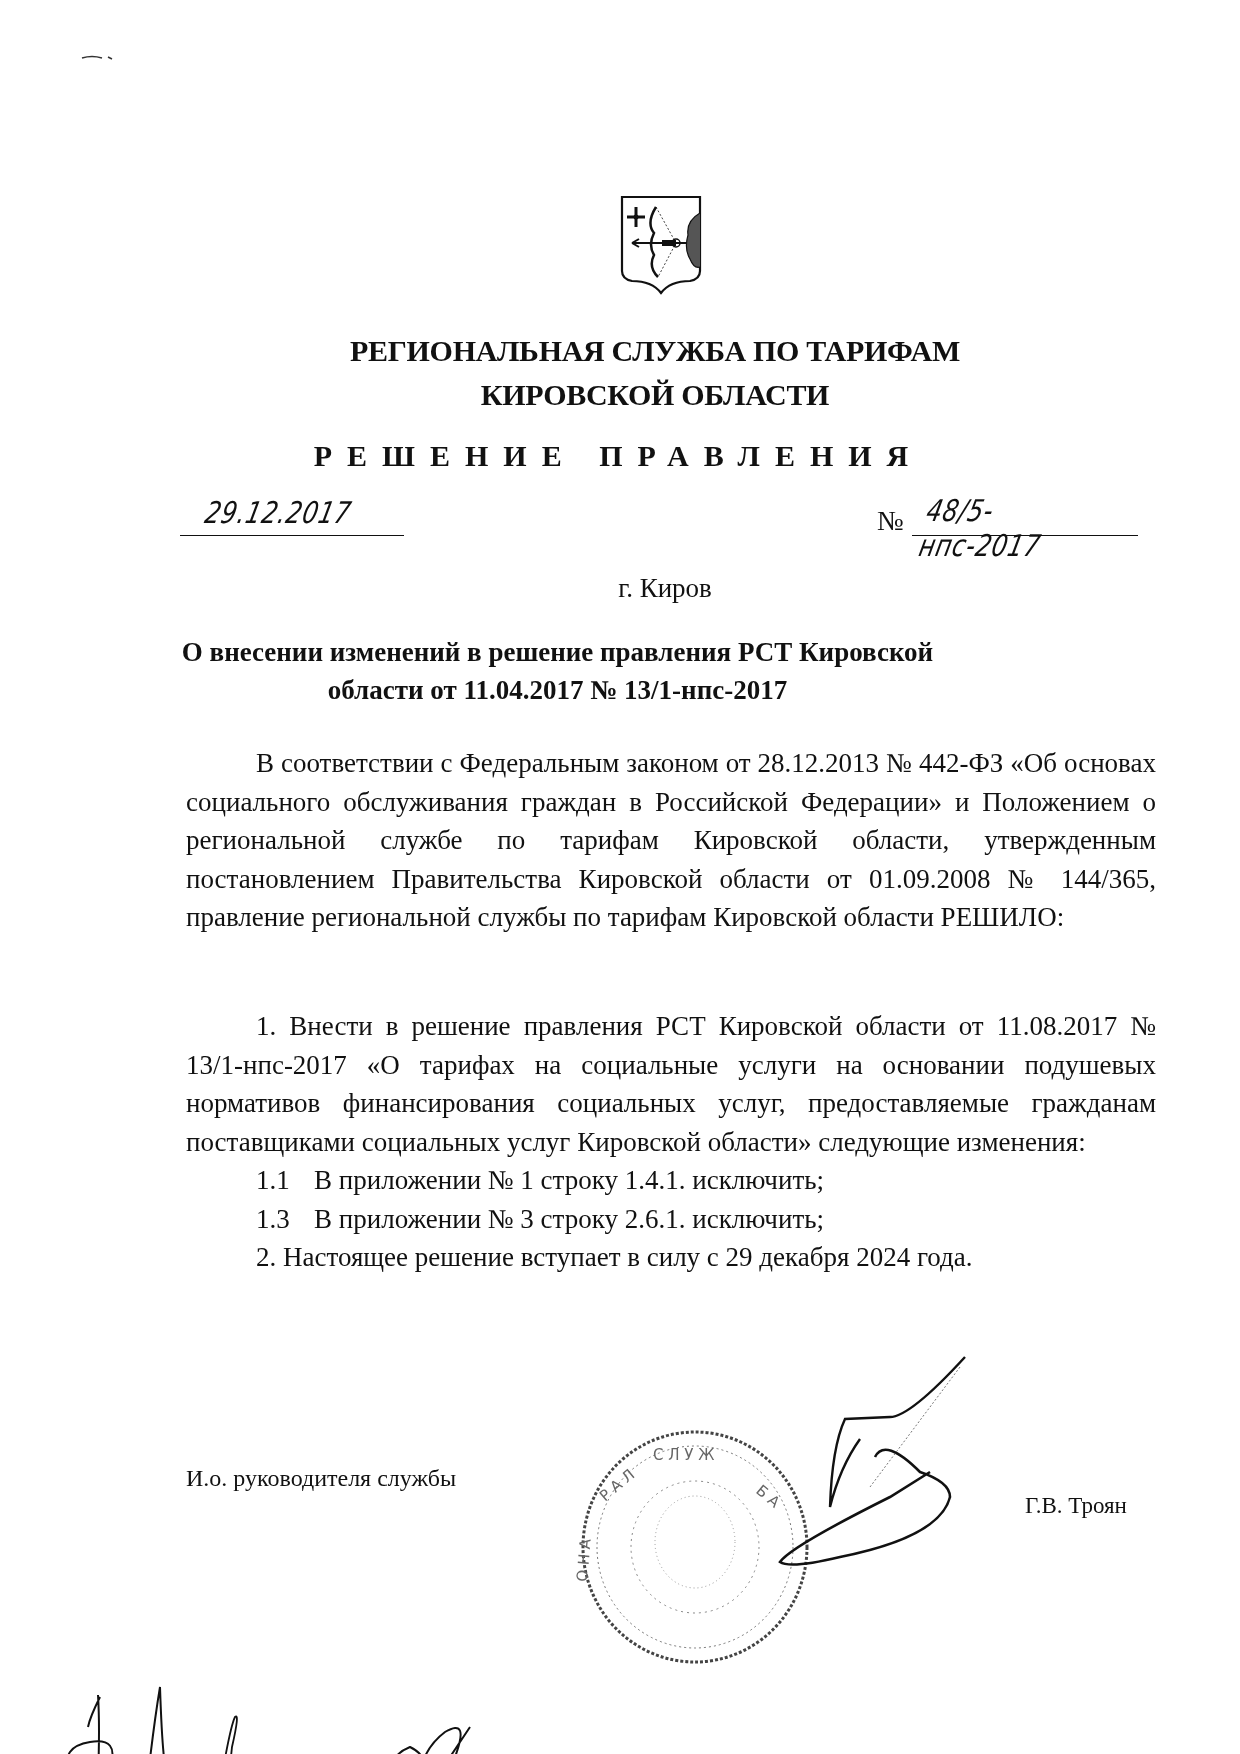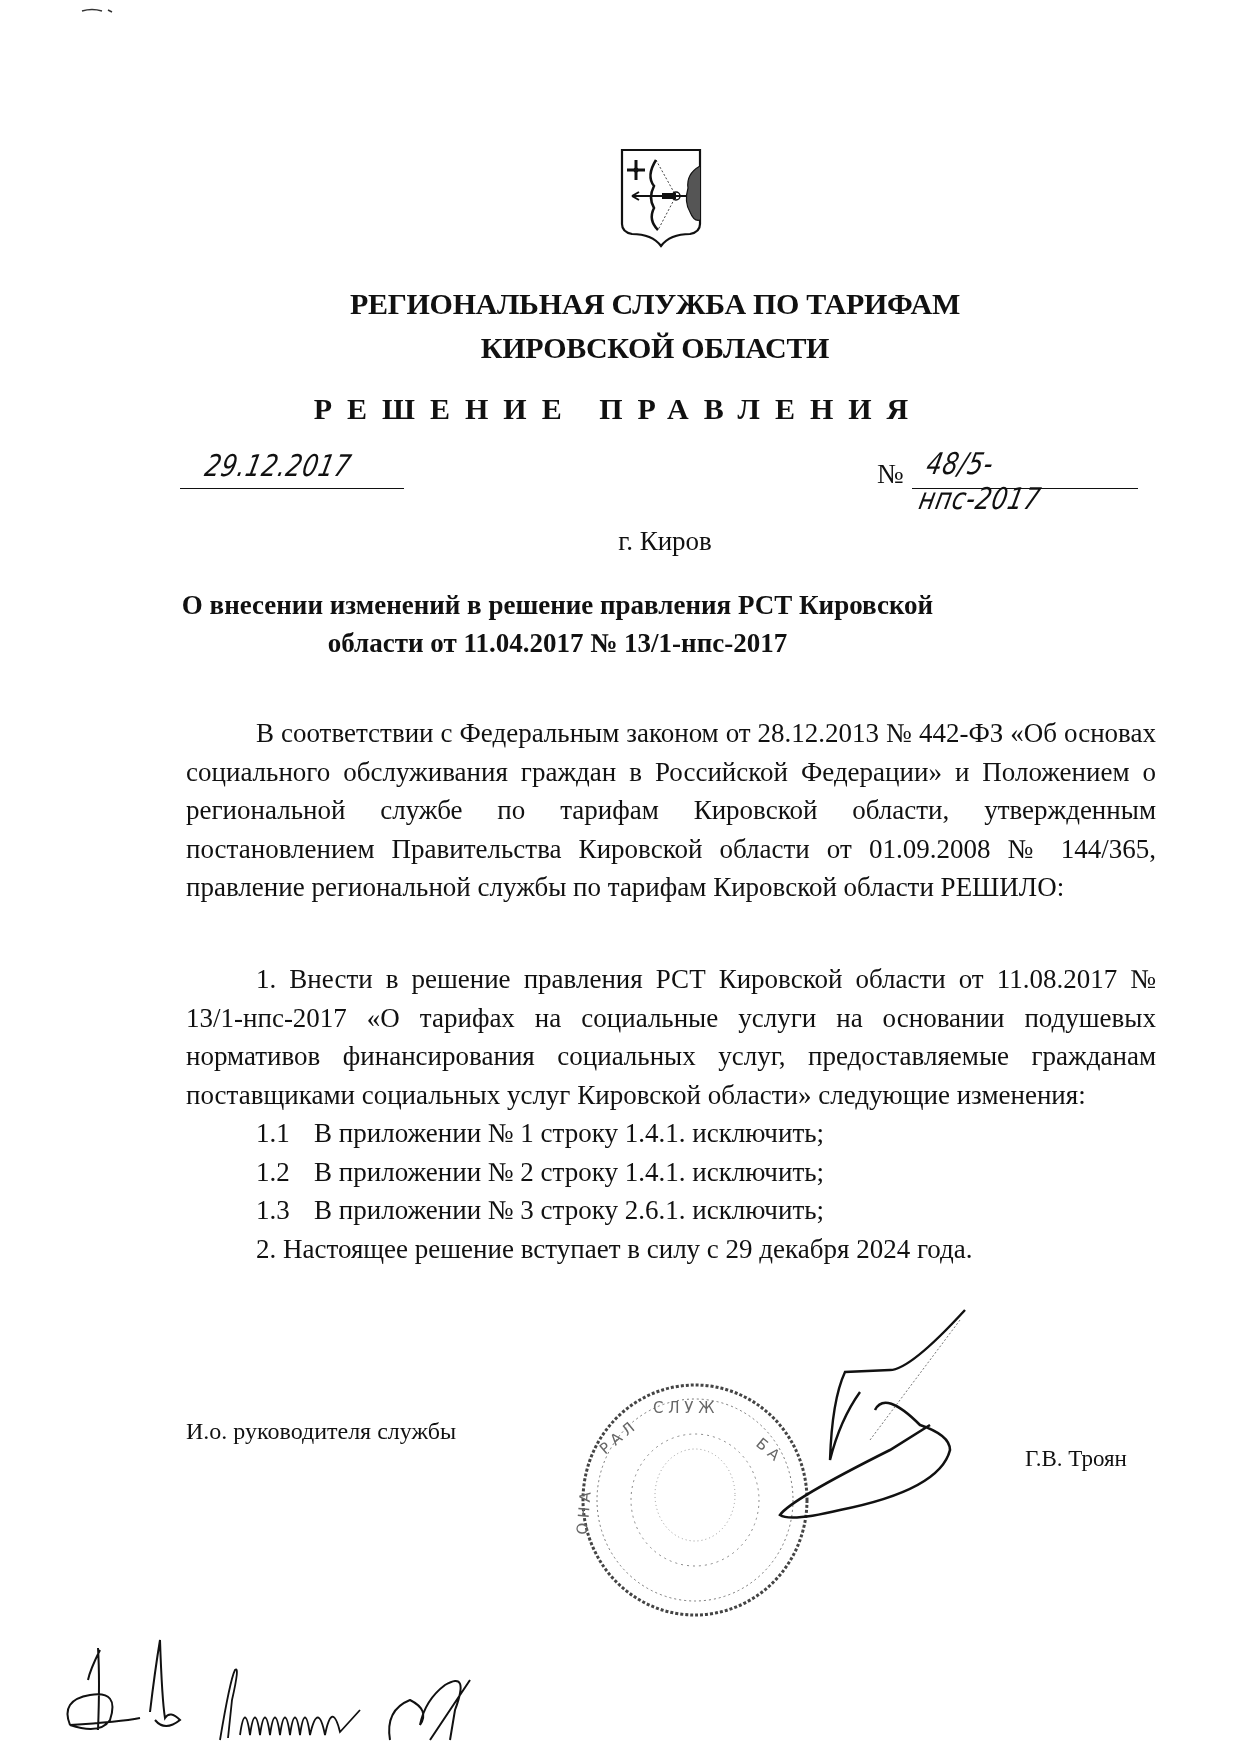--- a/index.html
+++ b/index.html
@@ -1,20 +1,20 @@
 <!DOCTYPE html>
 <html><head>
 <meta charset="utf-8">
 <style>
   html, body { margin: 0; padding: 0; background: #ffffff; }
   body {
     width: 1240px; height: 1754px; position: relative; overflow: hidden;
     font-family: "Liberation Serif", "DejaVu Serif", serif; color: #111111;
   }
-  .abs { position: absolute; }
+  .abs { position: absolute; margin-top: 47px; }
   .crest { left: 618px; top: 146px; width: 86px; height: 102px; }
   .org-title {
     left: 0; width: 1240px; top: 282px; text-align: center;
     font-weight: bold; font-size: 30px; line-height: 44px; letter-spacing: -0.3px;
   }
   .org-title div { padding-left: 70px; }
   .doc-kind {
     left: 0; width: 1139px; top: 392px; text-align: center; padding-left: 98px; box-sizing: border-box;
     font-weight: bold; font-size: 30px; letter-spacing: 15px;
   }
@@ -29,21 +29,21 @@
   .num-field { left: 912px; top: 450px; width: 226px; border-bottom: 1.5px solid #111; height: 38px; }
   .num-field .handwritten { margin-left: 4px; margin-top: -4px; }
   .city { left: 0; width: 1240px; text-align: center; top: 526px; font-size: 27px; padding-left: 90px; box-sizing: border-box; }
   .subject {
     left: 0; width: 1020px; top: 586px; text-align: center; font-weight: bold; font-size: 27px; line-height: 38px;
     padding-left: 95px; box-sizing: border-box;
   }
   .body-text {
     left: 186px; width: 970px; font-size: 27px; line-height: 38.5px; text-align: justify;
   }
-  .preamble { top: 714px; }
+  .preamble { top: 697px; }
   .p-indent { text-indent: 70px; }
   .resolution { top: 960px; }
   .list-item { padding-left: 70px; text-align: left; }
   .list-item .num { display: inline-block; width: 58px; }
   .sig-position { left: 186px; top: 1418px; font-size: 24px; }
   .sig-name { left: 1025px; top: 1446px; font-size: 23px; font-family: Liberation Serif, serif; }
   .stamp { left: 565px; top: 1375px; width: 270px; height: 250px; }
   .signature { left: 720px; top: 1300px; width: 300px; height: 230px; }
   .approval-sigs { left: 60px; top: 1640px; width: 560px; height: 114px; }
   .scan-mark { left: 80px; top: 0; width: 40px; height: 6px; }
@@ -102,23 +102,20 @@
 <div class="abs body-text preamble">
   <div class="p-indent">В соответствии  с Федеральным законом от 28.12.2013 № 442-ФЗ «Об основах социального обслуживания граждан в Российской Федерации» и Положением о региональной службе по тарифам Кировской области, утвержденным постановлением Правительства Кировской области от 01.09.2008 № 144/365, правление региональной службы по тарифам Кировской области РЕШИЛО:</div>
 </div>
 
 <div class="abs body-text resolution">
   <div class="p-indent">1. Внести в решение правления РСТ Кировской области от 11.08.2017 № 13/1-нпс-2017 «О тарифах на социальные услуги на основании подушевых нормативов финансирования социальных услуг, предоставляемые гражданам поставщиками социальных услуг Кировской области» следующие изменения:</div>
   <div class="list-item">
     <span class="num">1.1</span><span>В приложении № 1 строку 1.4.1. исключить;</span>
   </div>
   <div class="list-item">
-    <span class="num">1.2</span><span>В приложении № 2 строку 1.4.1. исключить;</span>
-  </div>
-  <div class="list-item">
     <span class="num">1.3</span><span>В приложении № 3 строку 2.6.1. исключить;</span>
   </div>
   <div class="list-item">2. Настоящее решение вступает в силу с 29 декабря 2024 года.</div>
 </div>
 
 <div class="abs sig-position">И.о. руководителя службы</div>
 <div class="abs sig-name">Г.В. Троян</div>
 
 <div class="abs stamp">
   <svg width="270" height="250" viewBox="0 0 270 250">

